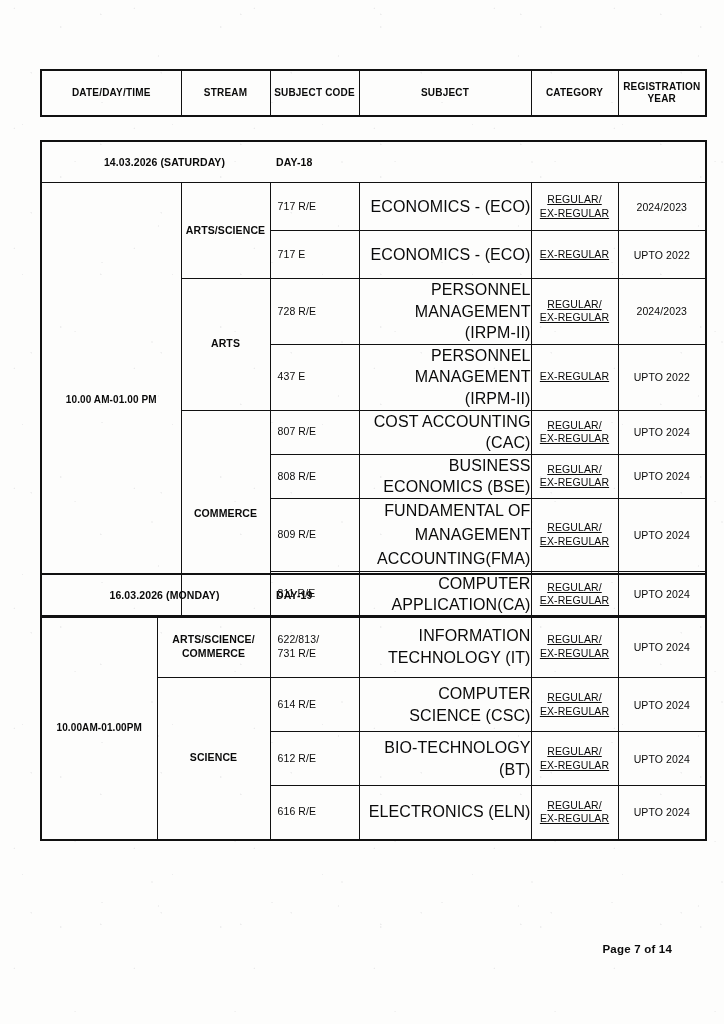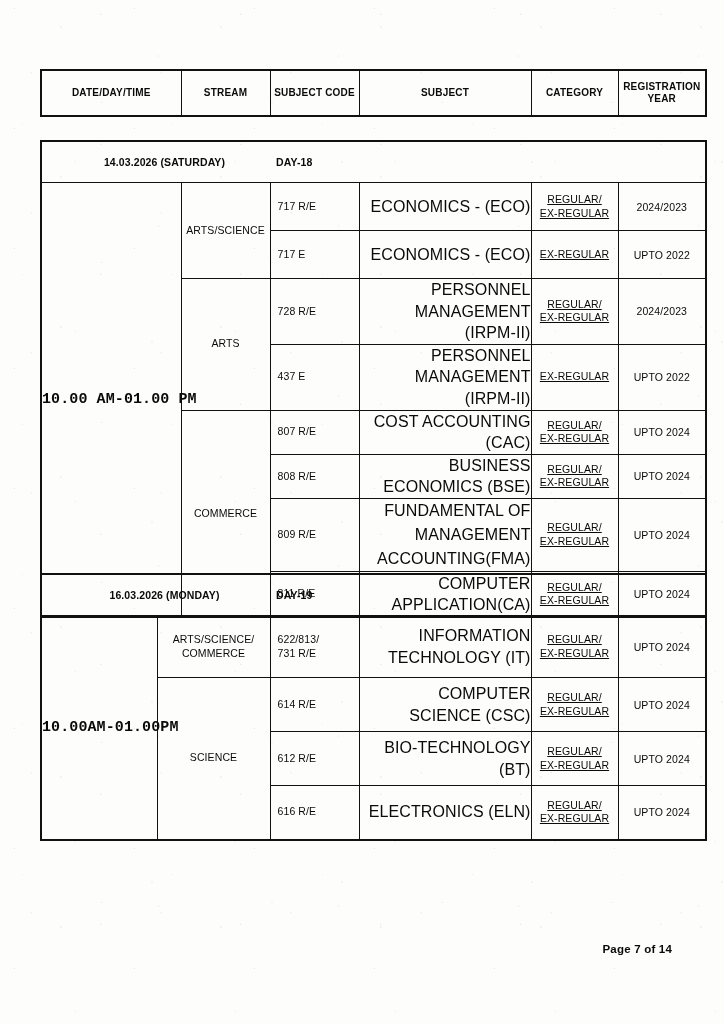--- a/index.html
+++ b/index.html
@@ -83,28 +83,27 @@
     font-weight:bold;
     font-size:10.5px;
     text-align:left;
     padding-left:6px;
   }
   .daybar .blank{border-right:none;}
 
   td.time-cell{
     text-align:center;
     font-weight:bold;
-    font-size:15px;
+    font-size:10px;
     white-space:nowrap;
     border-left:none;
-    font-family:Liberation Mono, monospace;
   }
   td.stream-cell{
     text-align:center;
-    font-weight:normal;
+    font-weight:bold;
     font-size:10.5px;
     line-height:1.3;
   }
   td.code-cell{
     text-align:left;
     padding-left:7px;
     font-size:10.5px;
     line-height:1.3;
   }
   td.subject-cell{

